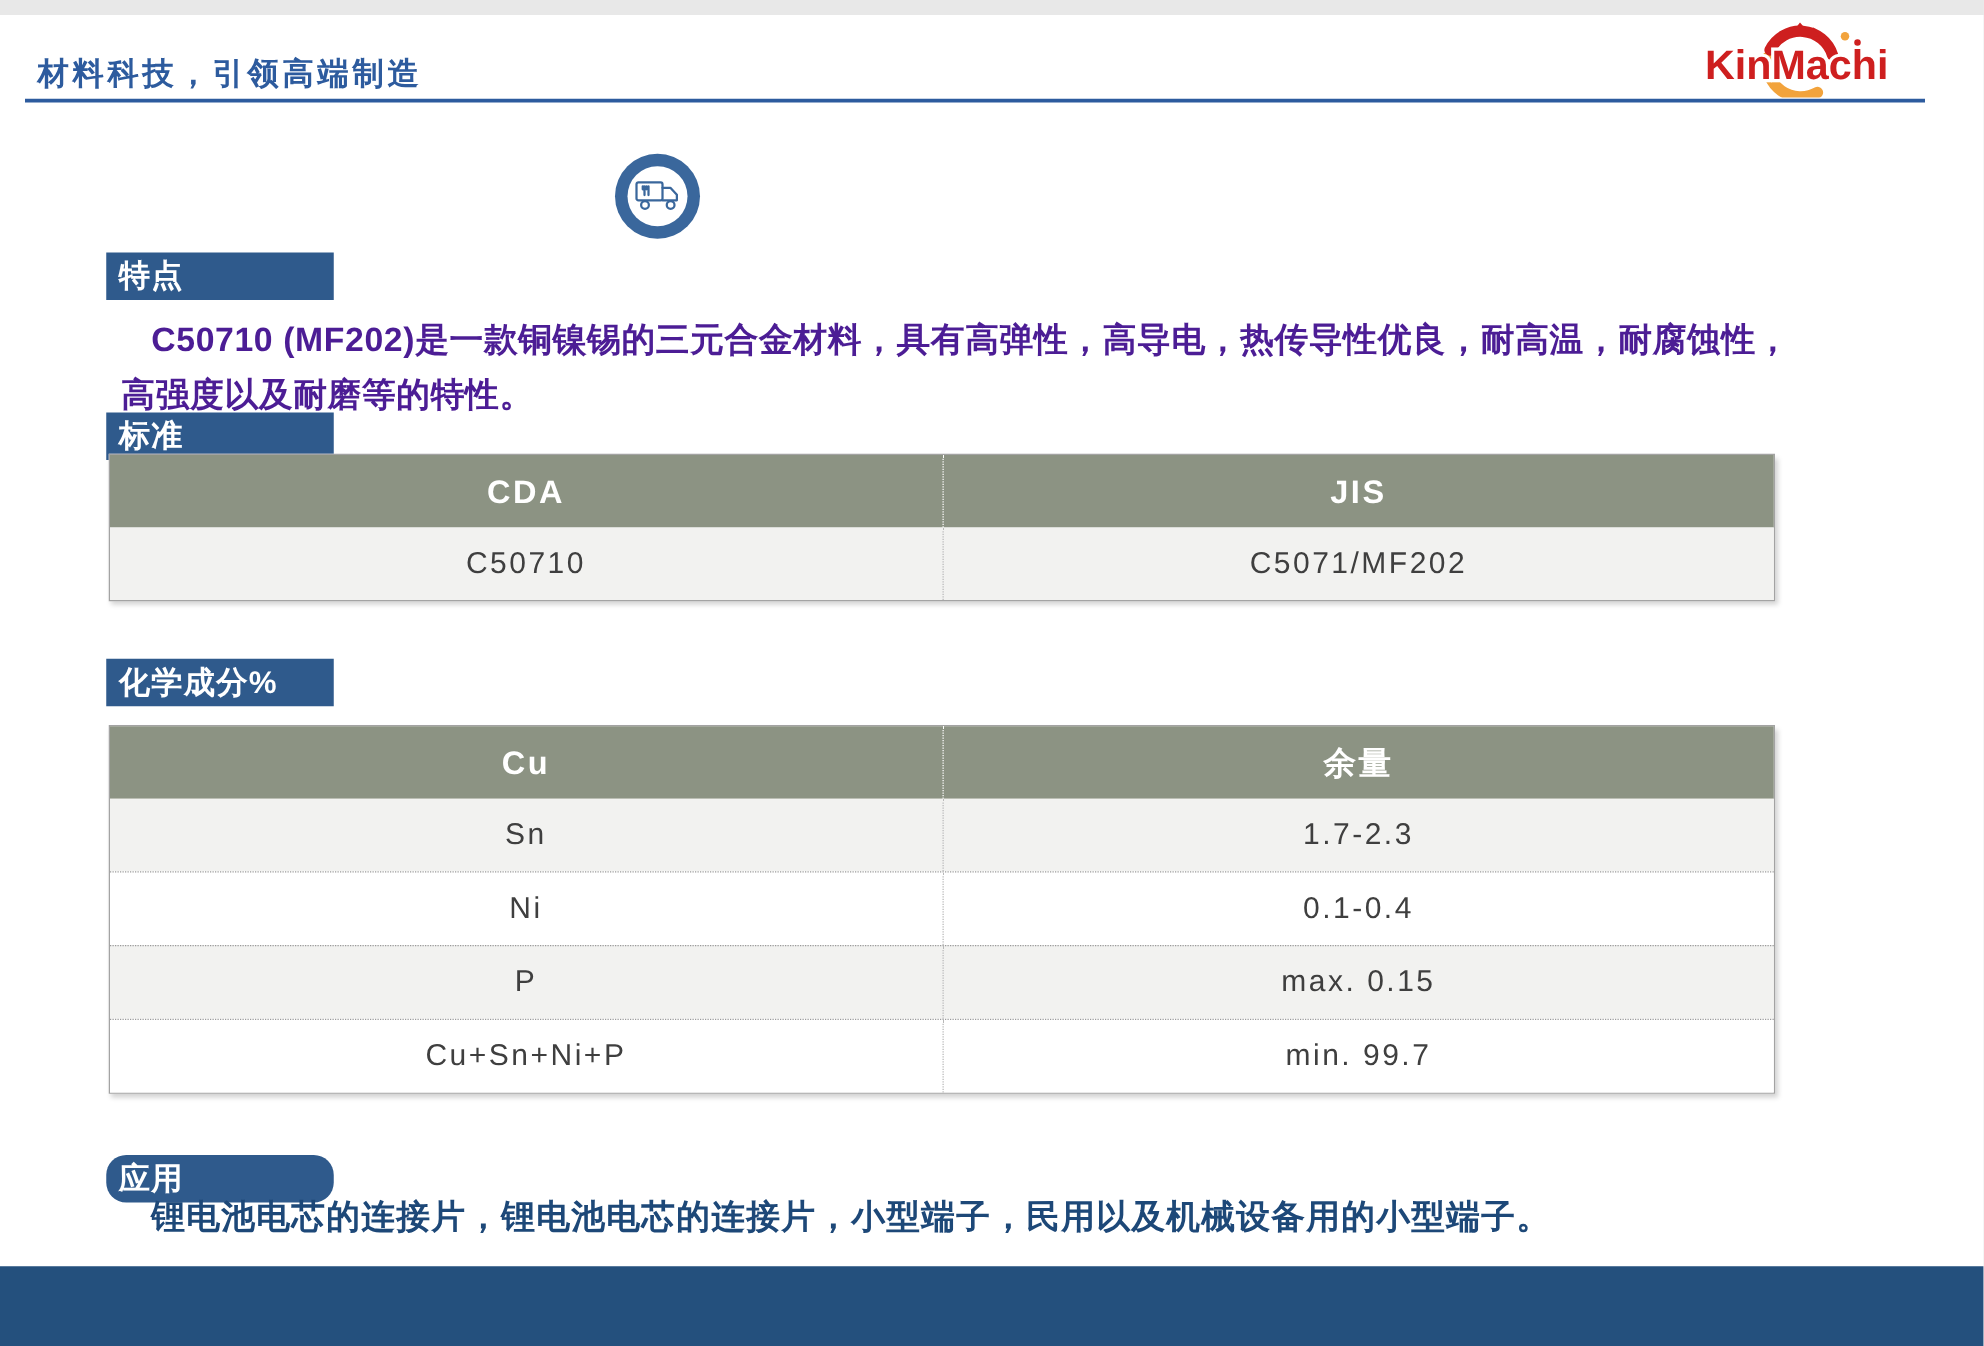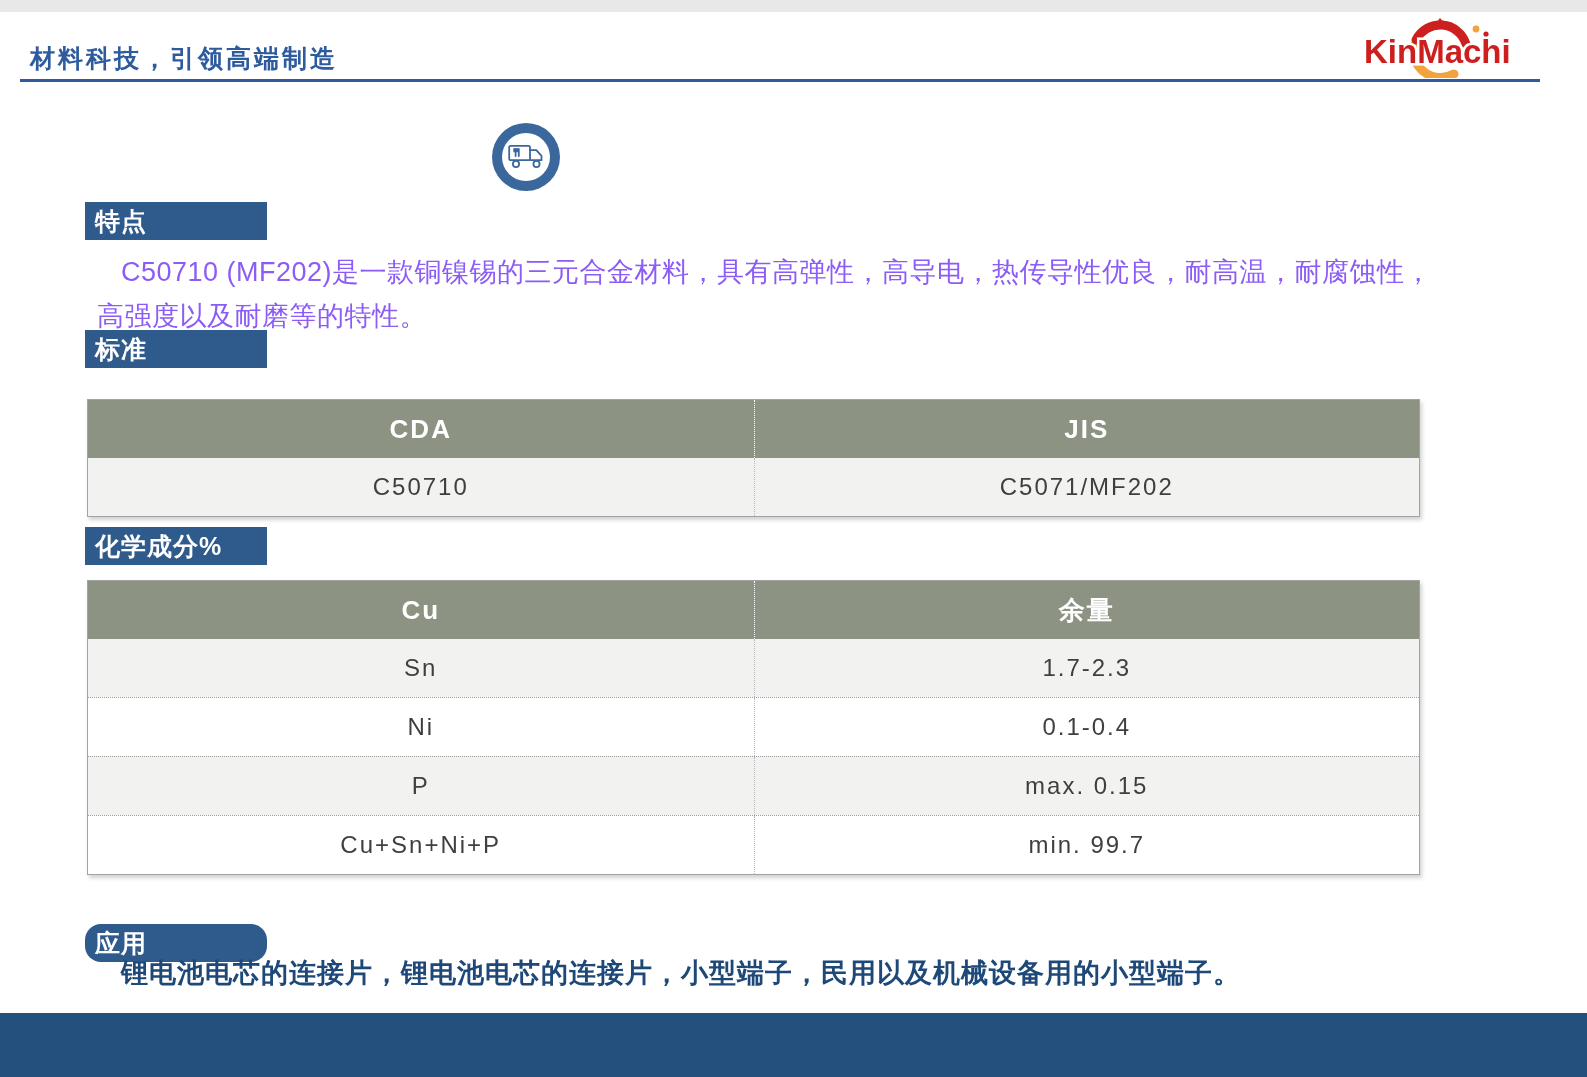--- a/index.html
+++ b/index.html
@@ -59,40 +59,40 @@
   }
   #lbl-features    { top:190px; }
   #lbl-standards   { top:318px; }
   #lbl-composition { top:515px; }
   #lbl-application { top:912px;border-radius:16px; }
 
   
   .para {
     position:absolute; left:97px; top:238px; width:1352px;
     font-family:"Liberation Serif", serif;
-    font-size:27px; font-weight:normal; color:#8b5cf6;
+    font-size:27px; font-weight:bold; color:#4c1d95;
     line-height:44px; text-indent:24px; letter-spacing:0.5px;
   }
   .para .code { font-family:"Liberation Sans", sans-serif; }
   .app-text {
     position:absolute; left:97px; top:943px; width:1420px;
     font-family:"Liberation Serif", serif;
     font-size:27px; font-weight:bold; color:#1d4878;
     text-indent:24px; letter-spacing:1px;
   }
 
   
   .tbl {
     position:absolute; left:87px; width:1333px;
     border:1px solid #a3a3a3;
     box-sizing:border-box;
     background:#ffffff;
     box-shadow:2px 3px 4px rgba(0,0,0,0.18);
   }
-  #tbl-standards   { top:387px; }
+  #tbl-standards   { top:351px; }
   #tbl-composition { top:568px; }
   .trow { display:grid; grid-template-columns:1fr 1fr; height:58px; }
   .trow.head { background:#8c9383; }
   .trow.light { background:#f2f2f0; }
   .trow.white { background:#ffffff; }
   .trow.body + .trow.body { border-top:1px dotted #9a9a9a; }
   .cell {
     display:flex; align-items:center; justify-content:center;
     font-size:24px; color:#3f3f3f; letter-spacing:2px;
   }

